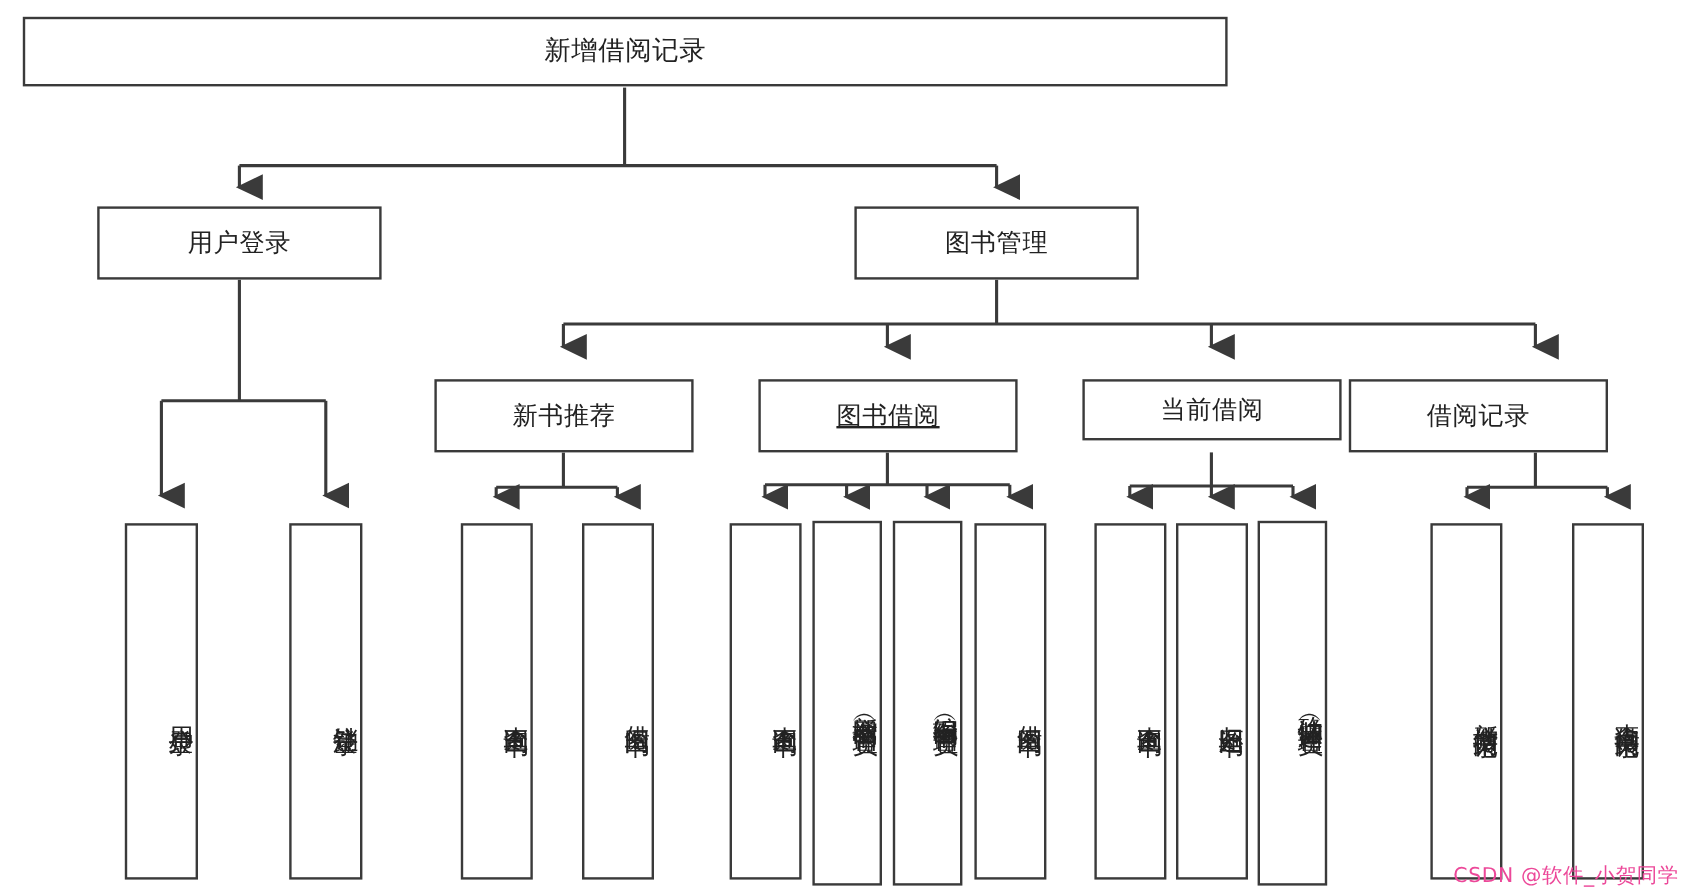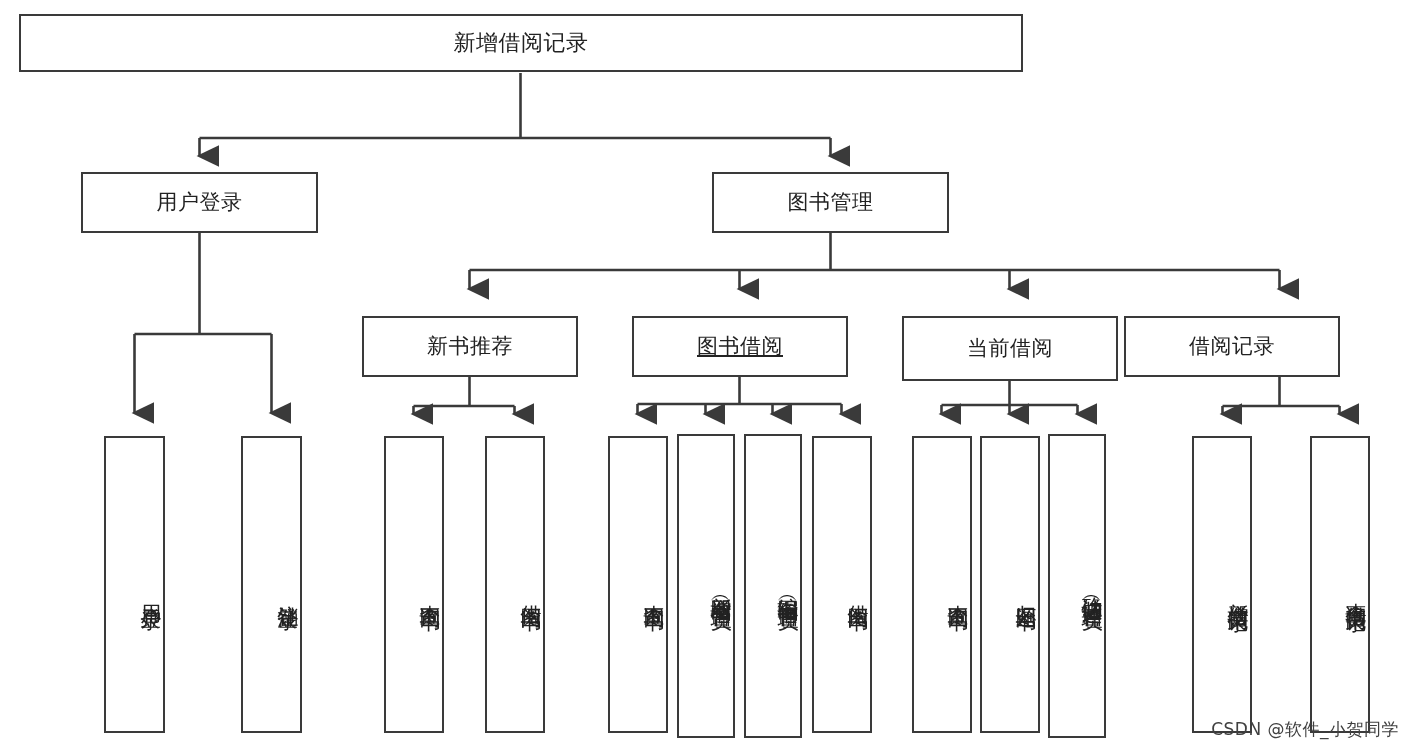--- a/index.html
+++ b/index.html
@@ -54,21 +54,21 @@
     top: 0;
     width: 1405px;
     height: 747px;
     pointer-events: none;
   }
   .watermark {
     position: absolute;
     right: 6px;
     bottom: 6px;
     font-size: 17px;
-    color: #404040;
+    color: #ec4899;
     letter-spacing: 0.5px;
     white-space: nowrap;
     text-align: right;
   }
 </style>
 </head>
 <body>
 
 <div id="canvas">
 
@@ -132,21 +132,21 @@
   <div class="node horiz" style="left:712px; top:172px; width:237px; height:61px;">
     <span>图书管理</span>
   </div>
 
   <div class="node horiz" style="left:362px; top:316px; width:216px; height:61px;">
     <span>新书推荐</span>
   </div>
   <div class="node horiz" style="left:632px; top:316px; width:216px; height:61px;text-decoration:underline;">
     <span>图书借阅</span>
   </div>
-  <div class="node horiz" style="left:902px; top:316px; width:216px; height:65px;">
+  <div class="node horiz" style="left:902px; top:316px; width:216px; height:51px;">
     <span>当前借阅</span>
   </div>
   <div class="node horiz" style="left:1124px; top:316px; width:216px; height:61px;">
     <span>借阅记录</span>
   </div>
 
   <div class="node vert" style="left:104px; top:436px; width:61px; height:297px;">
     <span>用户登录</span>
   </div>
   <div class="node vert" style="left:241px; top:436px; width:61px; height:297px;">

